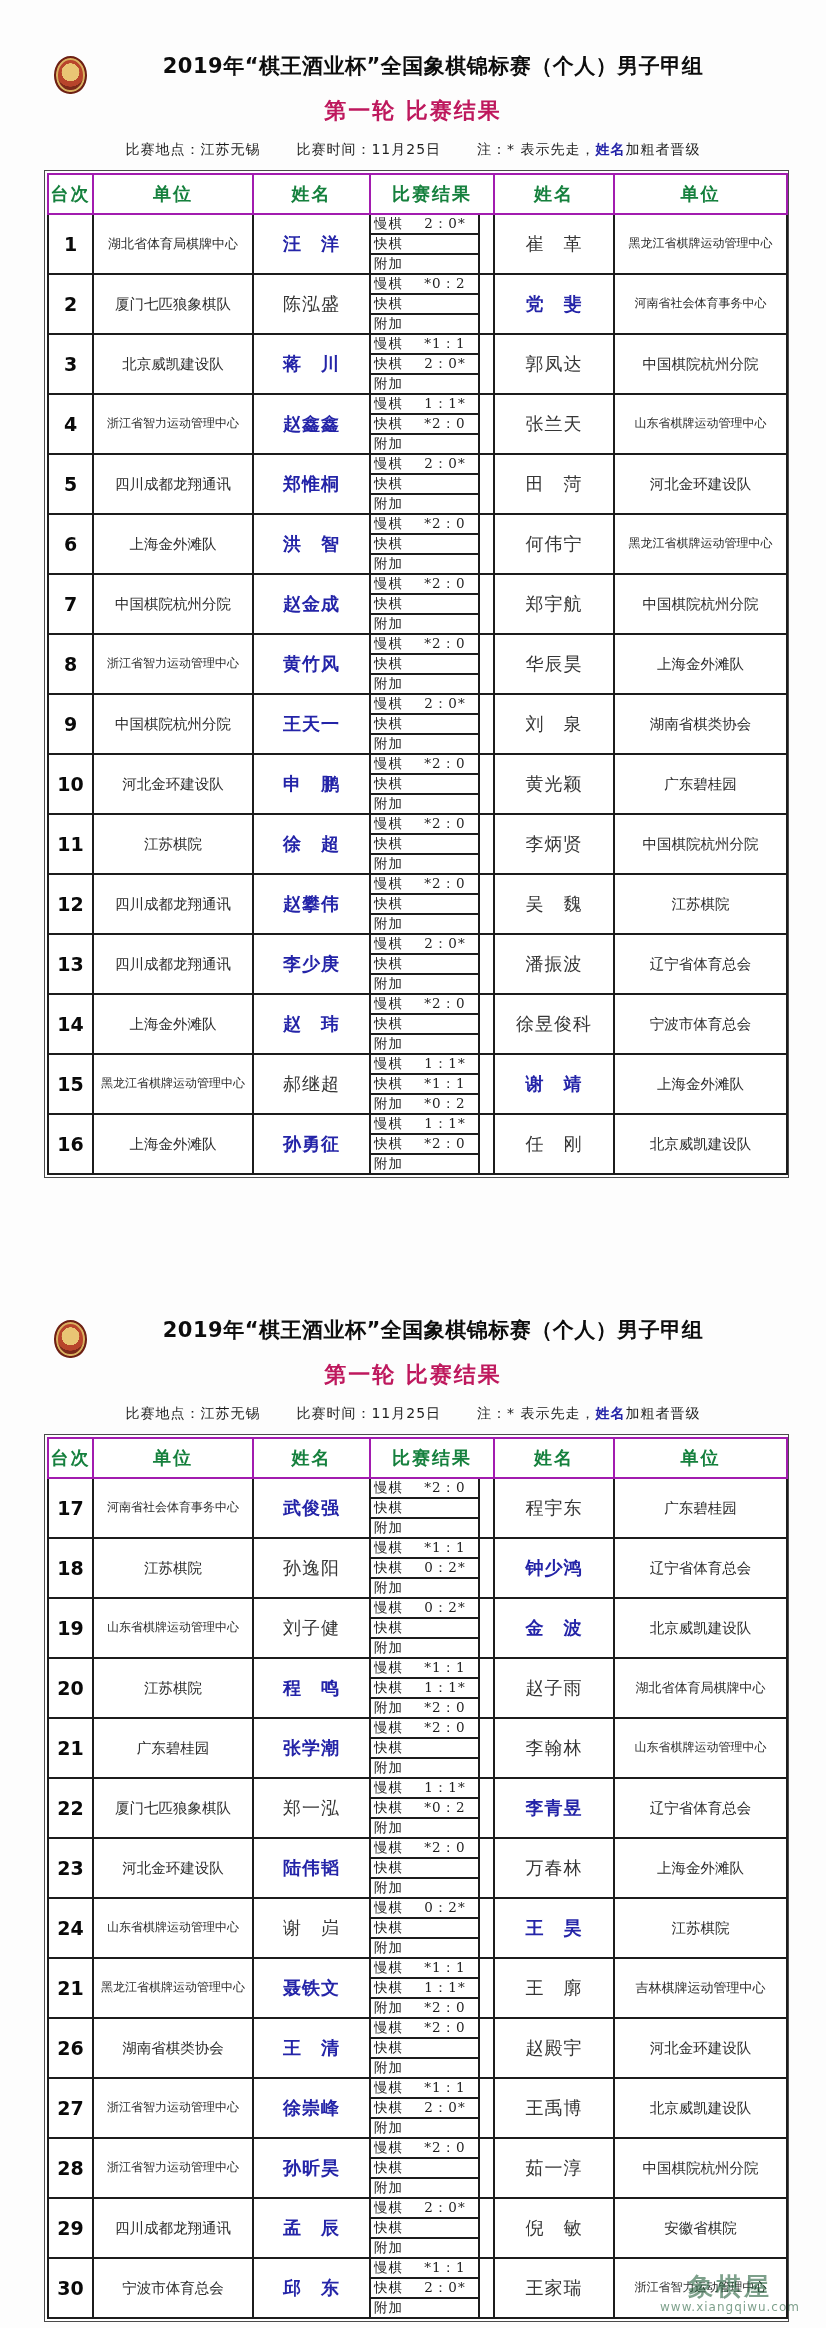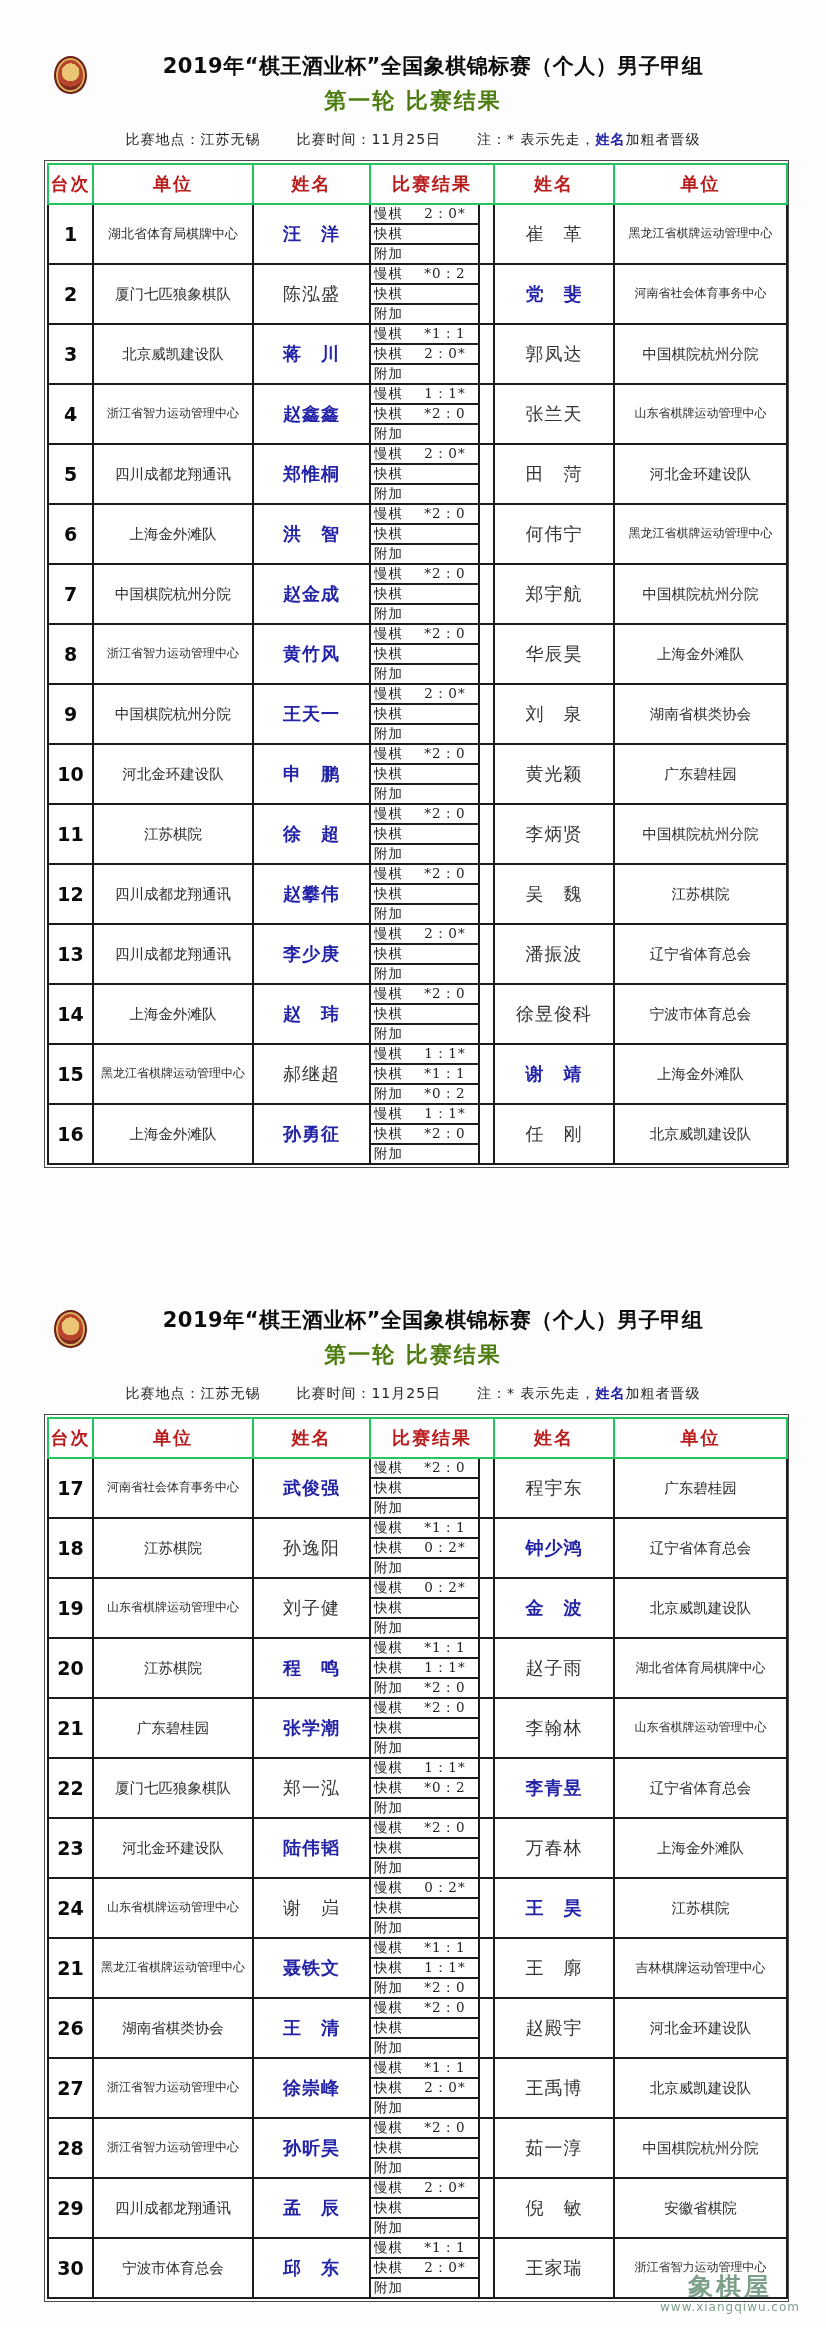--- a/index.html
+++ b/index.html
@@ -31,21 +31,21 @@
     box-shadow:inset 0 0 0 2px #d9b160;
   }
   .sheet[data-sheet="0"] .logo{top:56px;}
   .sheet[data-sheet="1"] .logo{top:142px;}
 
   .titles{text-align:center;line-height:1.35;}
   .title{
     font-size:21px;font-weight:bold;color:#0d0d0d;letter-spacing:0.5px;margin-left:40px;
   }
   .subtitle{
-    font-size:22px;font-weight:bold;color:#4d7c0f;margin-top:6px;letter-spacing:2px;
+    font-size:22px;font-weight:bold;color:#be185d;margin-top:16px;letter-spacing:2px;
   }
 
   .infoline{
     display:flex;justify-content:center;align-items:baseline;
     gap:36px;margin-top:15px;font-size:14px;color:#1e1e1e;letter-spacing:1px;
   }
   .note-bold{color:#2424a8;font-weight:bold;}
 
   
   .tablewrap{
@@ -63,25 +63,25 @@
     border:2px solid #141414;
   }
   col.c-no{width:45px;}
   col.c-unit-l{width:160px;}
   col.c-name-l{width:117px;}
   col.c-result{width:124px;}
   col.c-name-r{width:120px;}
   col.c-unit-r{width:173px;}
 
   th{
-    border:2px solid #22c55e;
+    border:2px solid #a21caf;
     height:36px;
     font-size:18px;
     font-weight:bold;
-    color:#b91c1c;
+    color:#15803d;
     letter-spacing:2px;
   }
   tr.data{height:54px;}
   td{
     border:2px solid #1c1c1c;
     text-align:center;
     overflow:hidden;
   }
   td.no{
     font-size:19px;font-weight:bold;color:#0a0a0a;

